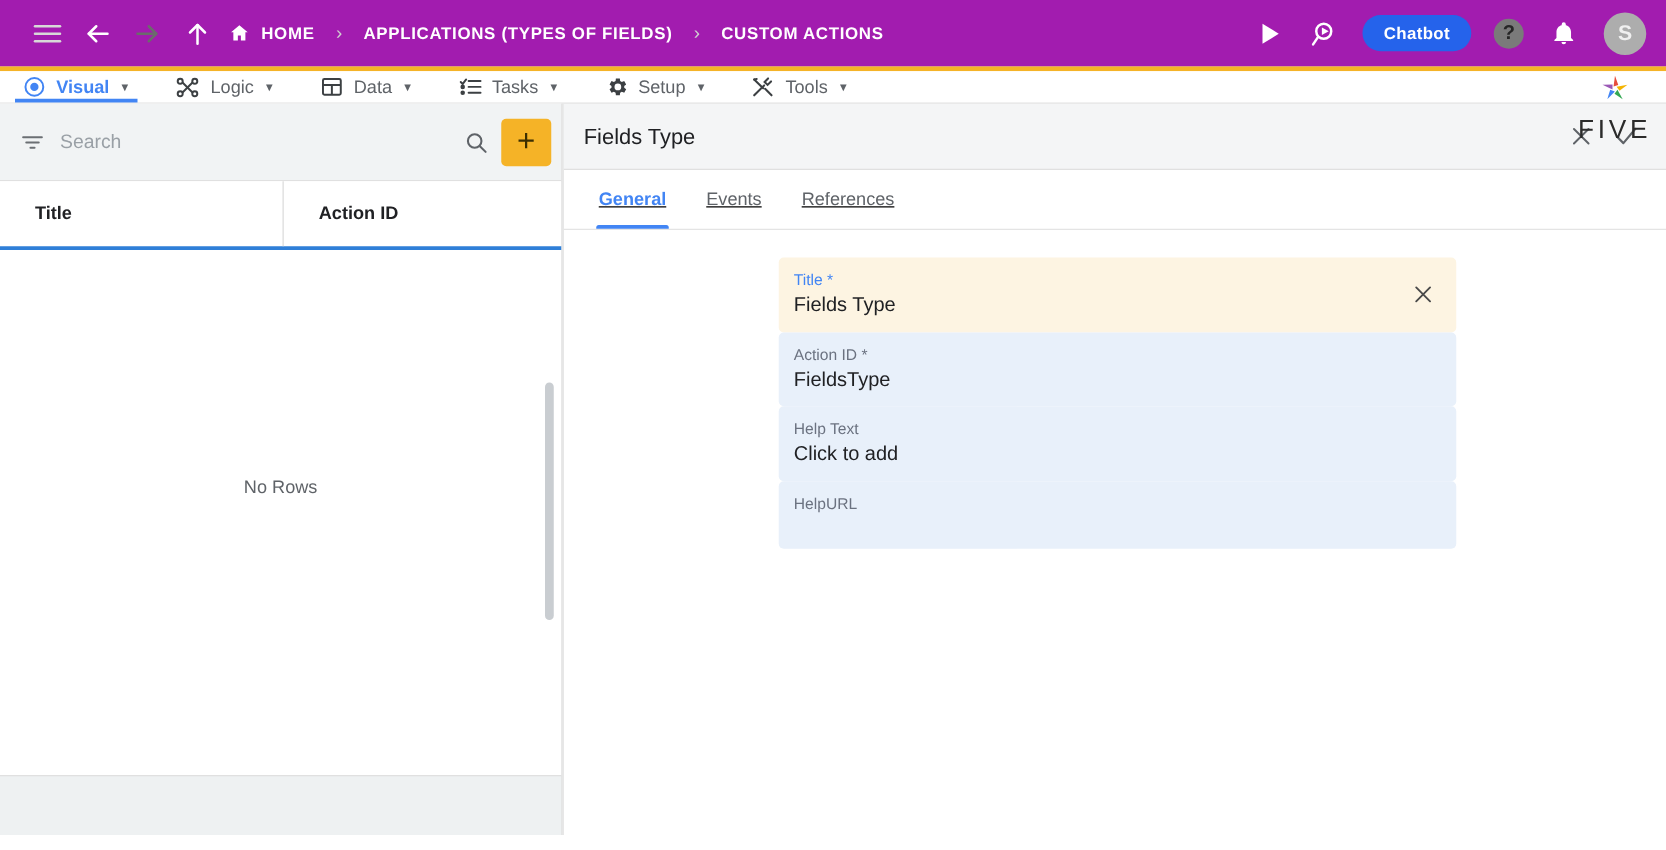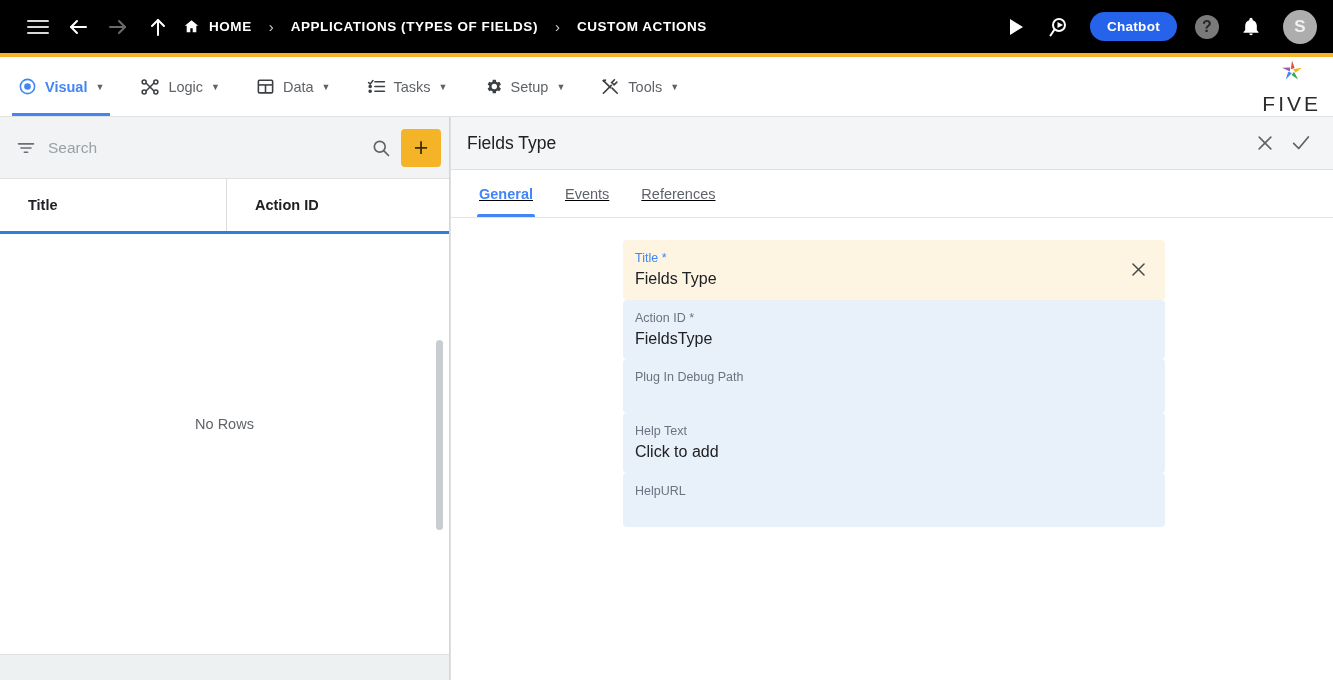--- a/index.html
+++ b/index.html
@@ -7,21 +7,21 @@
     width: 1333px; height: 680px;
     font-family: "Liberation Sans", sans-serif;
     background: #ffffff;
     overflow: hidden;
   }
   body { position: relative; }
 
   
   .topbar {
     height: 53px;
-    background: #000000;
+    background: #a21caf;
     display: flex;
     padding: 0 16px 0 18px;
     position: relative;
   }
   .topbar-left { display: flex; align-items: center; gap: 0; flex: 1; min-width: 0; }
   .tb-icon {
     width: 40px; height: 40px;
     display: flex; align-items: center; justify-content: center;
     color: #ffffff;
     flex: none;
@@ -67,21 +67,21 @@
   .help-circle {
     width: 24px; height: 24px; border-radius: 50%;
     background: #7a7a7a; color: #262626;
     display: flex; align-items: center; justify-content: center;
     font-size: 16px; font-weight: bold;
   }
   .accent-rule { height: 4px; background: #f5b327; }
 
   
   .menubar {
-    height: 60px;
+    height: 26px;
     background: #ffffff;
     display: flex;
     align-items: stretch;
     position: relative;
     border-bottom: 1px solid #e2e2e2;
   }
   .menu-item {
     display: flex; align-items: center; gap: 8px;
     padding: 0 18px;
     font-size: 14.5px;
@@ -524,24 +524,20 @@
         </div>
 
         <div class="field">
           <div class="f-label">
             <span>Action ID</span><span class="req" style="color:#6b7280"> *</span>
           </div>
           <div class="f-value">FieldsType</div>
         </div>
 
 
-        <div class="field tall">
-          <div class="f-label">Plug In Debug Path</div>
-          <div class="f-value"></div>
-        </div>
 
         <div class="field">
           <div class="f-label">Help Text</div>
           <div class="f-value">Click to add</div>
         </div>
 
         <div class="field tall">
           <div class="f-label">HelpURL</div>
           <div class="f-value"></div>
         </div>

